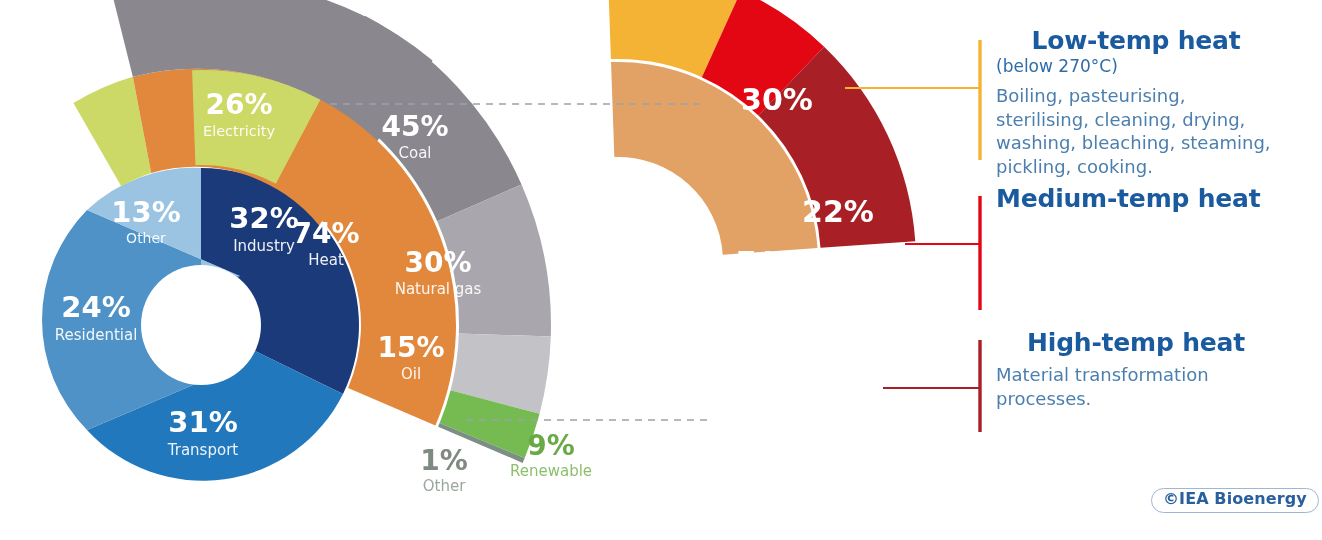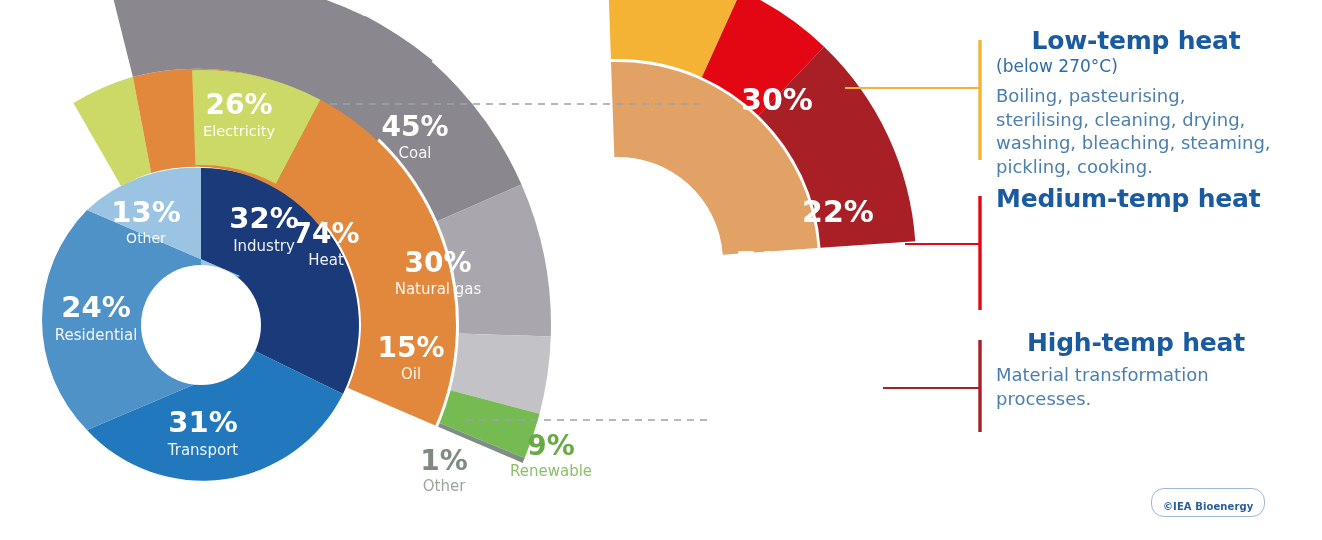--- a/index.html
+++ b/index.html
@@ -20,21 +20,21 @@
   }
   .panel .range{
     margin:3px 0 0 0;font-size:17px;color:#2f6da8;line-height:1.15;
   }
   .panel .desc{
     margin:7px 0 0 0;font-size:18px;color:#4b7fae;line-height:1.32;
     max-width:280px;
   }
   .logo{
     position:absolute;border:1.4px solid #9db8d4;border-radius:13px;
-    padding:12px 11px 4px 11px;font-size:10px;color:#2a5f9e;
+    padding:0 11px 4px 11px;font-size:16px;color:#2a5f9e;
     font-weight:bold;white-space:nowrap;letter-spacing:.1px;
   }
 </style>
 </head>
 <body>
 
 <div id="stage">
 
   <svg class="figure" viewBox="0 0 1322 540">
 

